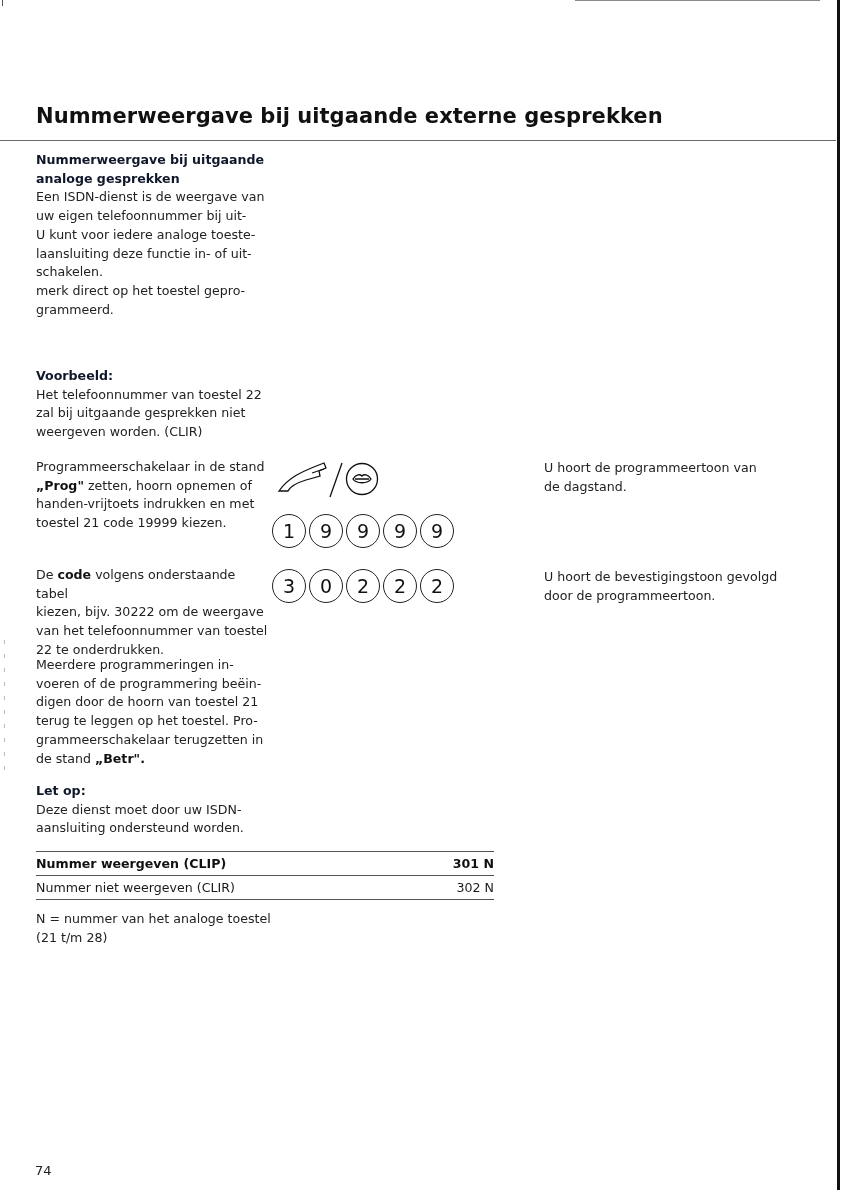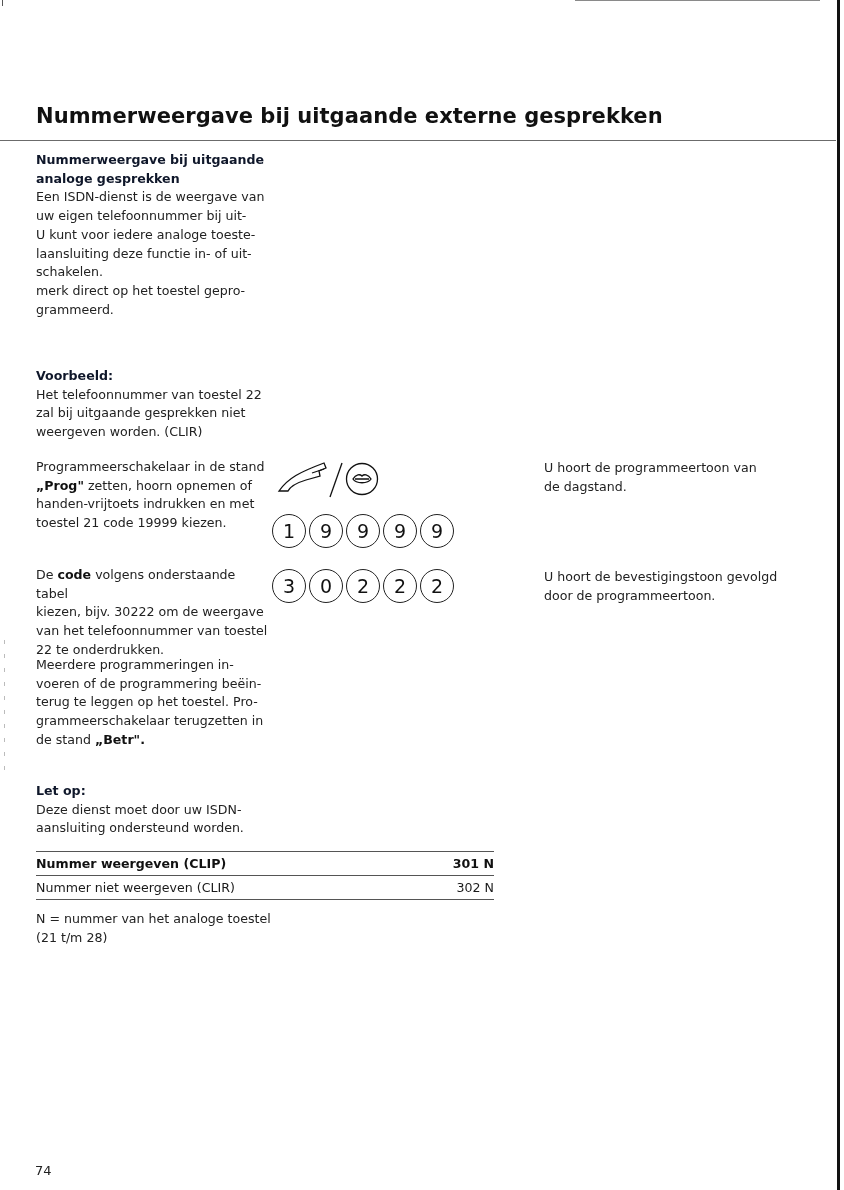--- a/index.html
+++ b/index.html
@@ -122,20 +122,21 @@
 </div>
 
 <div class="abs right-note" style="top:568px;">
   <div>U hoort de bevestigingstoon gevolgd</div>
   <div>door de programmeertoon.</div>
 </div>
 
 <div class="abs col" style="top:656px;">
   <p>Meerdere programmeringen in-</p>
   <p>voeren of de programmering beëin-</p>
+  <p>digen door de hoorn van toestel 21</p>
   <p>terug te leggen op het toestel. Pro-</p>
   <p>grammeerschakelaar terugzetten in</p>
   <p><span>de stand </span><b>„Betr".</b></p>
 </div>
 
 <div class="abs col" style="top:782px;">
   <p class="hdr">Let op:</p>
   <p>Deze dienst moet door uw ISDN-</p>
   <p>aansluiting ondersteund worden.</p>
 </div>

